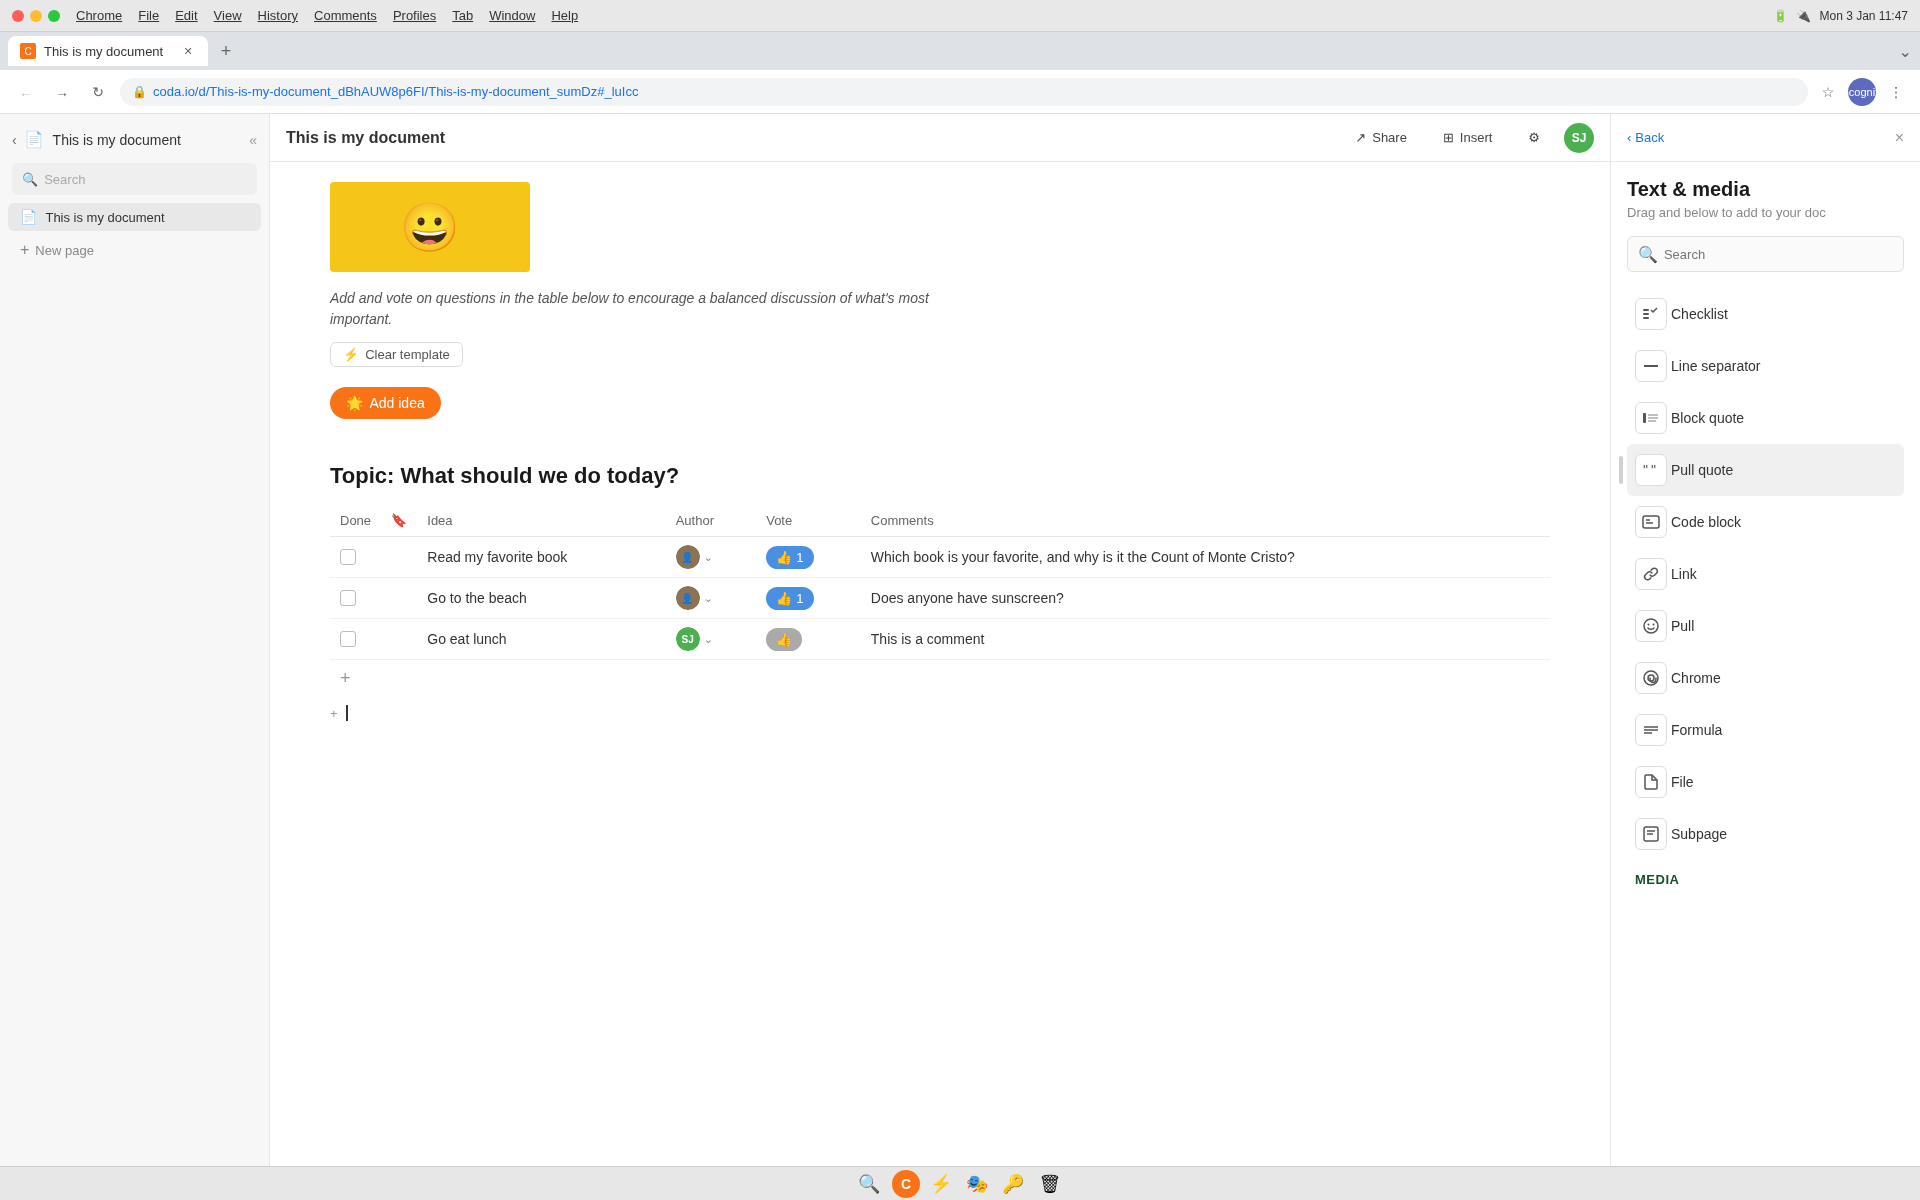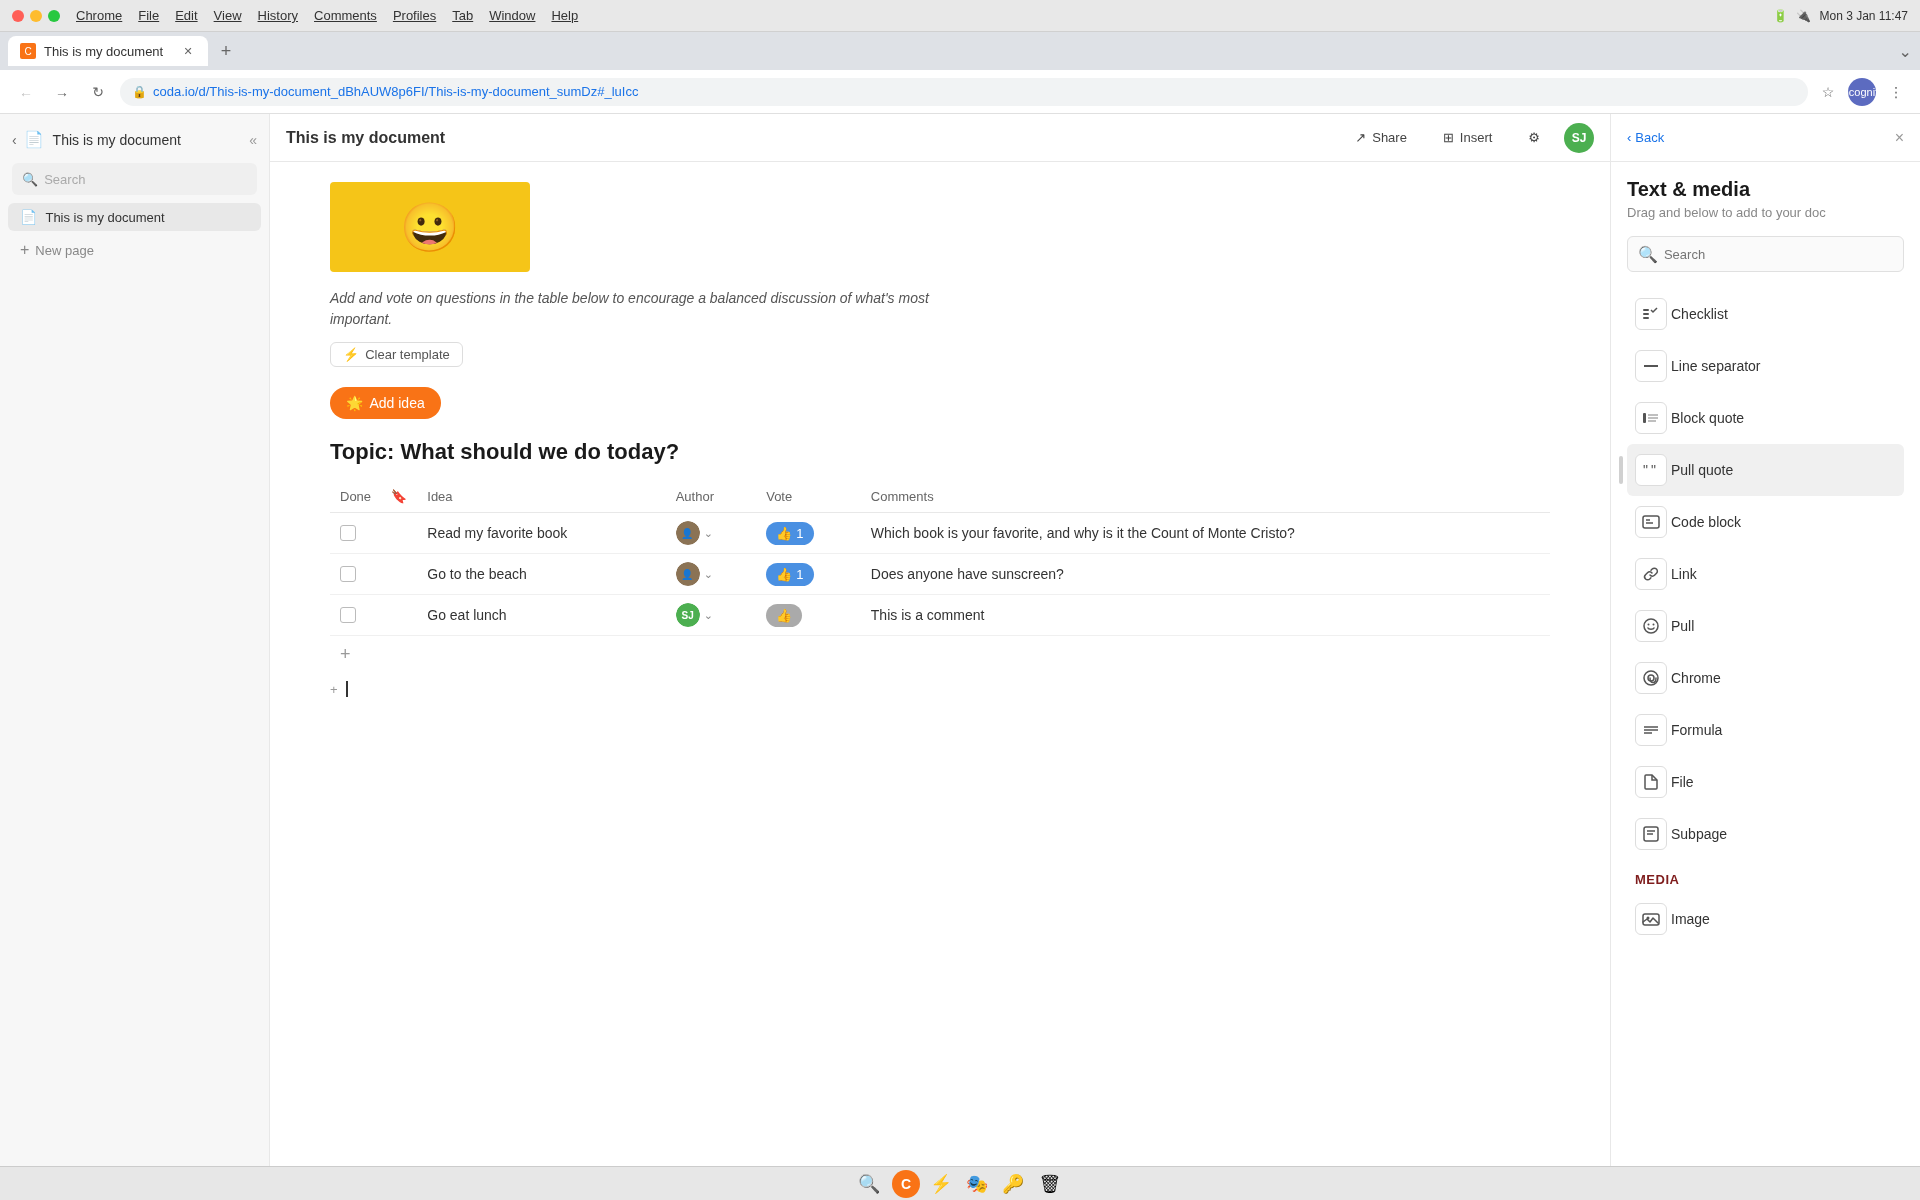--- a/index.html
+++ b/index.html
@@ -230,20 +230,21 @@
       cursor: pointer;
       font-weight: 500;
       margin-bottom: 20px;
     }
 
     .doc-heading {
       font-size: 22px;
       font-weight: 700;
       color: #1a1a1a;
       margin-bottom: 16px;
+      margin-top: 24px;
     }
 
     
     .idea-table { width: 100%; border-collapse: collapse; font-size: 14px; }
     .idea-table th {
       text-align: left;
       padding: 8px 10px;
       color: #666;
       font-weight: 500;
       border-bottom: 1px solid #e8e8e8;
@@ -338,21 +339,21 @@
       border-radius: 6px;
       display: flex;
       align-items: center;
       justify-content: center;
       font-size: 16px;
       color: #555;
       flex-shrink: 0;
       background: #fff;
     }
     .panel-item-label { font-size: 14px; color: #333; }
-    .panel-section-title { font-size: 13px; font-weight: 600; color: #7f1d1d; text-transform: uppercase; letter-spacing: 0.5px; margin: 12px 0 6px 8px; }
+    .panel-section-title { font-size: 13px; font-weight: 600; color: #14532d; text-transform: uppercase; letter-spacing: 0.5px; margin: 12px 0 6px 8px; }
 
     
     .dock {
       height: 34px;
       background: rgba(230,230,230,0.9);
       display: flex;
       align-items: center;
       justify-content: center;
       gap: 8px;
       border-top: 1px solid #ccc;
@@ -723,30 +724,20 @@
               <rect x="2" y="2" width="14" height="14" rx="2" stroke="#555" stroke-width="1.5" fill="none"></rect>
               <line x1="5" y1="6" x2="13" y2="6" stroke="#555" stroke-width="1.5"></line>
               <line x1="5" y1="9" x2="11" y2="9" stroke="#555" stroke-width="1.5"></line>
             </svg>
         </div>
         <span class="panel-item-label">Subpage</span>
       </div>
 
       <div class="panel-section-title">Media</div>
 
-      <div class="panel-item">
-        <div class="panel-item-icon">
-          <svg width="18" height="18" viewBox="0 0 18 18" fill="none">
-              <rect x="1" y="4" width="16" height="11" rx="2" stroke="#555" stroke-width="1.5" fill="none"></rect>
-              <circle cx="6" cy="8" r="1.5" fill="#555"></circle>
-              <path d="M1 12l4-3 3 3 3-4 5 5" stroke="#555" stroke-width="1.5" fill="none" stroke-linecap="round" stroke-linejoin="round"></path>
-            </svg>
-        </div>
-        <span class="panel-item-label">Image</span>
-      </div>
 
     </div>
   </div>
 </div>
 
 <div class="dock">
   <div class="dock-icon">🔍</div>
   <div class="dock-icon" style="background:#f97316;border-radius:50%;color:white;font-size:14px;font-weight:bold;">C</div>
   <div class="dock-icon">⚡</div>
   <div class="dock-icon">🎭</div>

